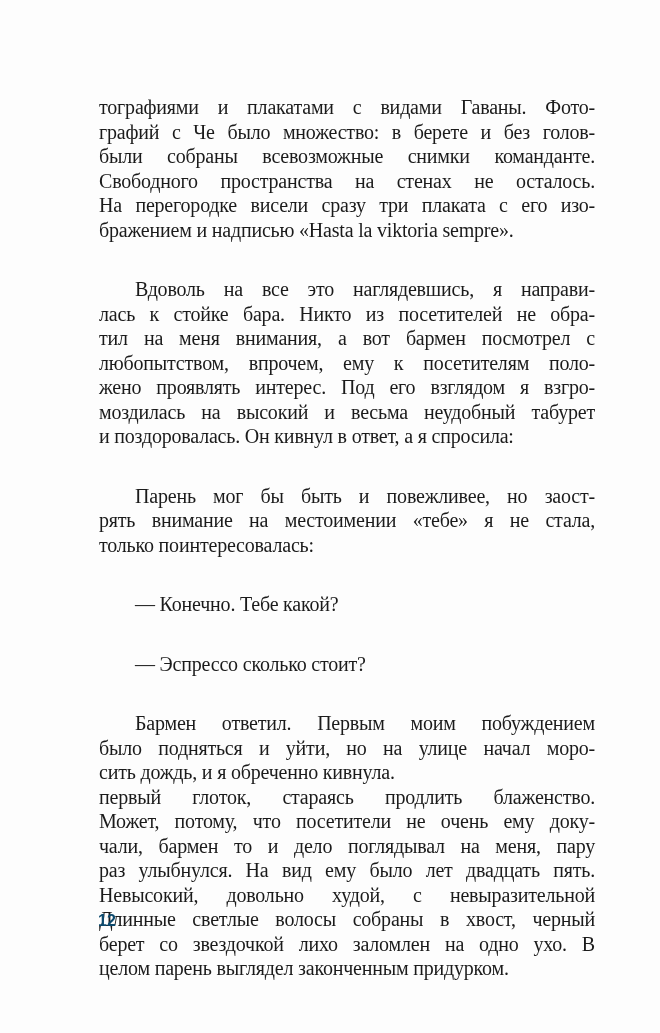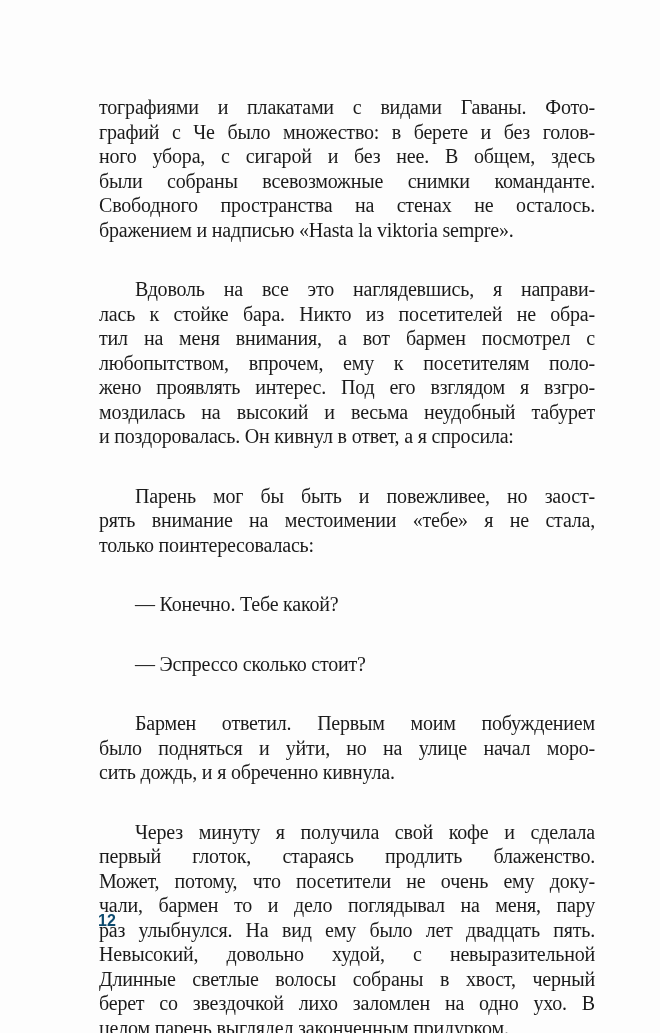--- a/index.html
+++ b/index.html
@@ -53,23 +53,23 @@
   }
 </style>
 </head>
 <body>
 
 <div class="book-page" style="background: rgb(253, 253, 253);">
   <div class="text-block" id="text-block" style="color: rgb(27, 27, 27);">
       <div class="paragraph">
         <div class="text-line">тографиями и плакатами с видами Гаваны. Фото-</div>
         <div class="text-line">графий с Че было множество: в берете и без голов-</div>
-        <div class="text-line">ного убора, с сигарой и без нее. В общем, здесь</div>
         <div class="text-line">были собраны всевозможные снимки команданте.</div>
         <div class="text-line">Свободного пространства на стенах не осталось.</div>
+        <div class="text-line">На перегородке висели сразу три плаката с его изо-</div>
         <div class="text-line last-line">бражением и надписью «Hasta la viktoria sempre».</div>
       </div>
       <div class="paragraph">
         <div class="text-line indent-line">Вдоволь на все это наглядевшись, я направи-</div>
         <div class="text-line">лась к стойке бара. Никто из посетителей не обра-</div>
         <div class="text-line">тил на меня внимания, а вот бармен посмотрел с</div>
         <div class="text-line">любопытством, впрочем, ему к посетителям поло-</div>
         <div class="text-line">жено проявлять интерес. Под его взглядом я взгро-</div>
         <div class="text-line">моздилась на высокий и весьма неудобный табурет</div>
         <div class="text-line last-line">и поздоровалась. Он кивнул в ответ, а я спросила:</div>
@@ -84,21 +84,20 @@
       </div>
       <div class="paragraph">
         <div class="text-line last-line indent-line">— Эспрессо сколько стоит?</div>
       </div>
       <div class="paragraph">
         <div class="text-line indent-line">Бармен ответил. Первым моим побуждением</div>
         <div class="text-line">было подняться и уйти, но на улице начал моро-</div>
         <div class="text-line last-line">сить дождь, и я обреченно кивнула.</div>
       </div>
       <div class="paragraph">
-        <div class="text-line indent-line">Через минуту я получила свой кофе и сделала</div>
         <div class="text-line">первый глоток, стараясь продлить блаженство.</div>
         <div class="text-line">Может, потому, что посетители не очень ему доку-</div>
         <div class="text-line">чали, бармен то и дело поглядывал на меня, пару</div>
         <div class="text-line">раз улыбнулся. На вид ему было лет двадцать пять.</div>
         <div class="text-line">Невысокий, довольно худой, с невыразительной</div>
         <div class="text-line">Длинные светлые волосы собраны в хвост, черный</div>
         <div class="text-line">берет со звездочкой лихо заломлен на одно ухо. В</div>
         <div class="text-line last-line">целом парень выглядел законченным придурком.</div>
       </div>
     </div>

